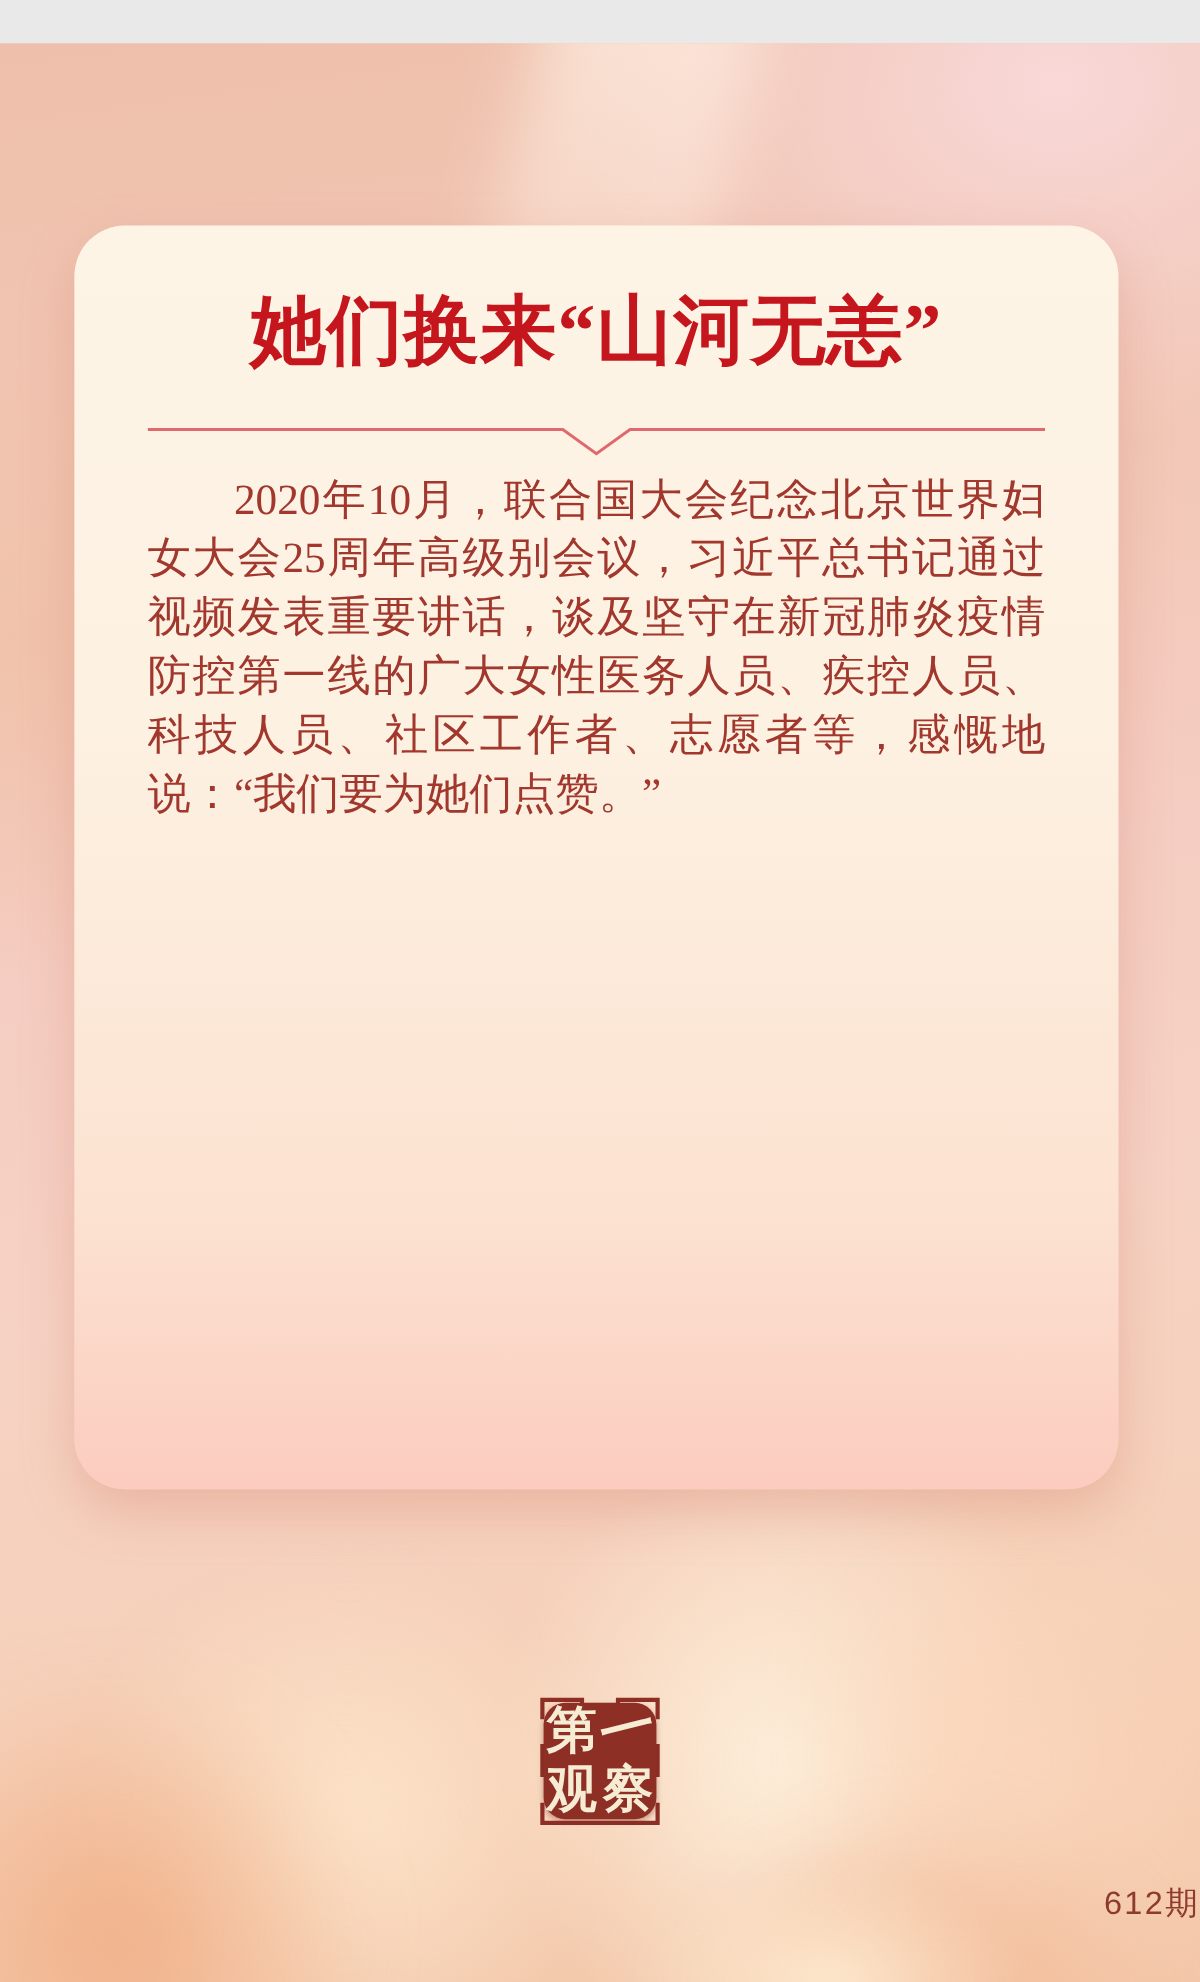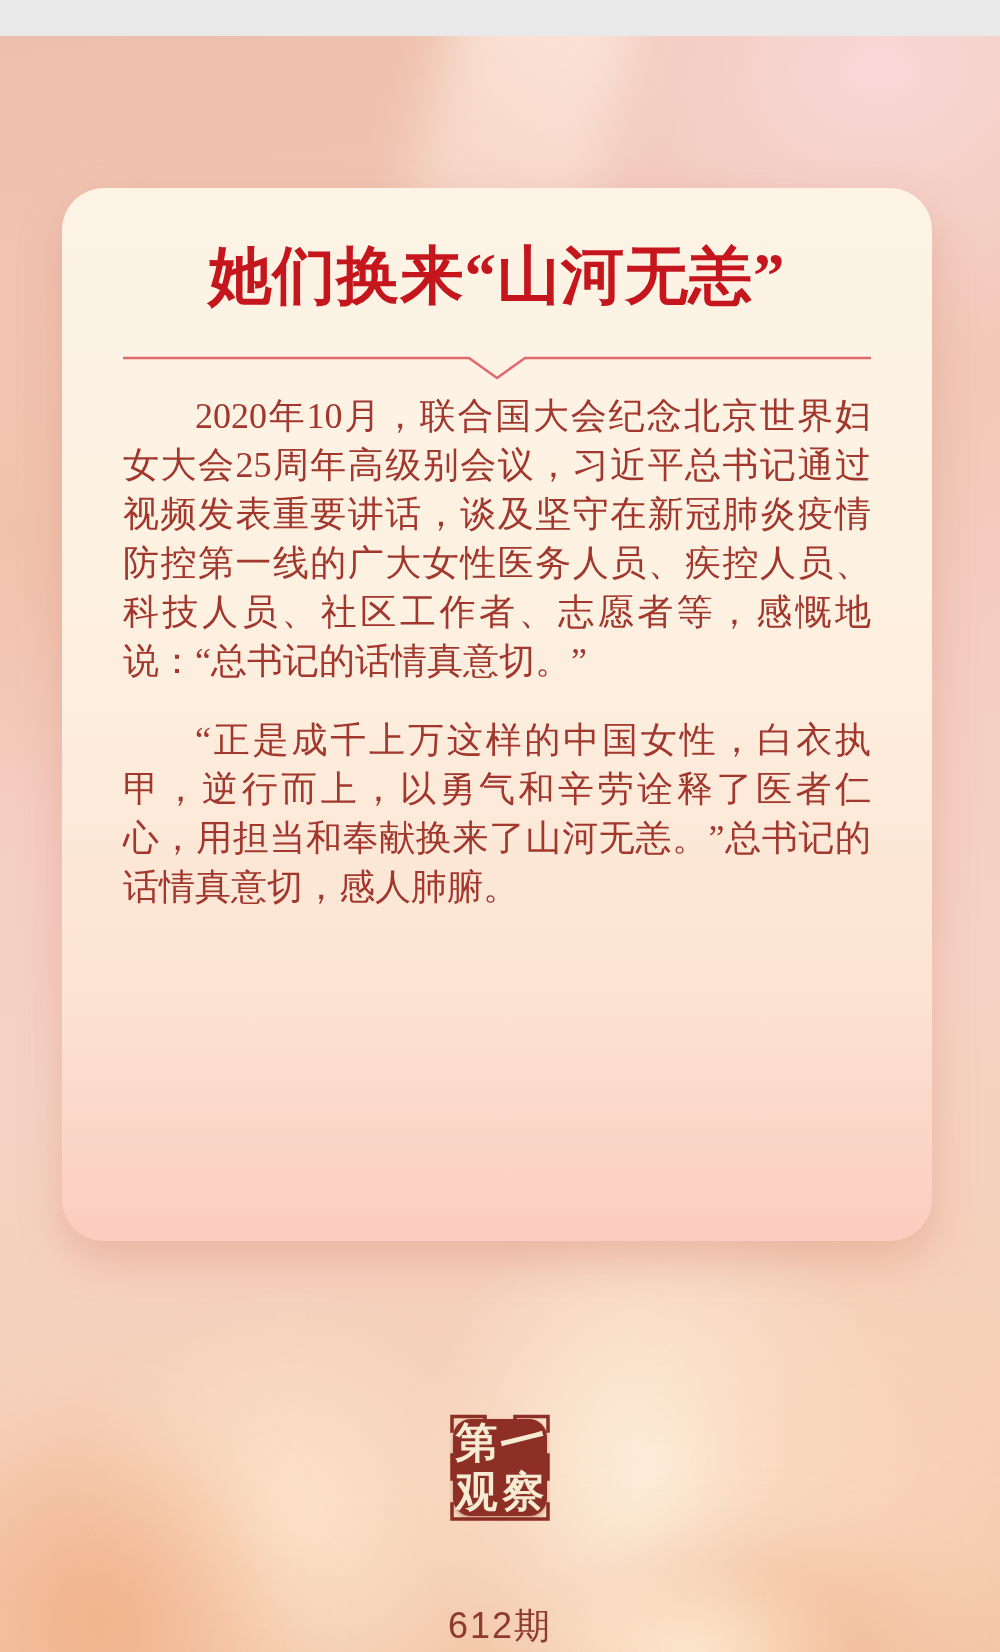--- a/index.html
+++ b/index.html
@@ -58,22 +58,22 @@
     box-shadow:0 2px 4px rgba(120,40,30,.35);
   }
   .seal-char {
     display:flex; align-items:center; justify-content:center;
     color:#f6ecd4; font-size:42px; font-weight:bold; line-height:1;
     font-family:"Liberation Serif","DejaVu Serif",serif;
   }
   .seal-char.tilt { transform:rotate(-14deg) translateY(-2px); font-size:46px; }
 
   .issue {
-    position:absolute; left:0; top:1566px; width:100%; text-align:center;
-    font-size:36px; letter-spacing:2px; color:#8f3a2e;
+    position:absolute; left:0; top:1532px; width:100%; text-align:right;
+    font-size:27px; letter-spacing:2px; color:#8f3a2e;
     font-family:"Liberation Sans","DejaVu Sans",sans-serif;
   }
 </style>
 </head>
 <body>
 
 <div class="poster">
 
   <div class="petal p-streak"></div>
   <div class="petal p-light-center"></div>
@@ -85,22 +85,21 @@
 
   <div class="card">
     <div class="card-inner">
       <h1 class="title">她们换来“山河无恙”</h1>
 
       <svg class="divider" width="748" height="26" viewBox="0 0 748 26">
         <path d="M0 2 H346 L374 22 L402 2 H748" fill="none" stroke="#e0696e" stroke-width="2.5"></path>
       </svg>
 
       <div class="body-text">
-        <p class="para">2020年10月，联合国大会纪念北京世界妇女大会25周年高级别会议，习近平总书记通过视频发表重要讲话，谈及坚守在新冠肺炎疫情防控第一线的广大女性医务人员、疾控人员、科技人员、社区工作者、志愿者等，感慨地说：“总书记的话情真意切。”</p>
-        <p class="para">“正是成千上万这样的中国女性，白衣执甲，逆行而上，以勇气和辛劳诠释了医者仁心，用担当和奉献换来了山河无恙。”总书记的话情真意切，感人肺腑。</p>
+        <p class="para">2020年10月，联合国大会纪念北京世界妇女大会25周年高级别会议，习近平总书记通过视频发表重要讲话，谈及坚守在新冠肺炎疫情防控第一线的广大女性医务人员、疾控人员、科技人员、社区工作者、志愿者等，感慨地说：“我们要为她们点赞。”</p>
       </div>
     </div>
   </div>
 
   <div class="seal-wrap">
     <svg class="seal-frame" width="110" height="114" viewBox="0 0 110 114">
       <g fill="none" stroke="#8e2f26" stroke-width="3.5" stroke-linecap="square">
         <path d="M7 20 V5.5 H40 V11"></path>
         <path d="M70 11 V5.5 H103 V20"></path>
         <path d="M7 44 V68"></path>

